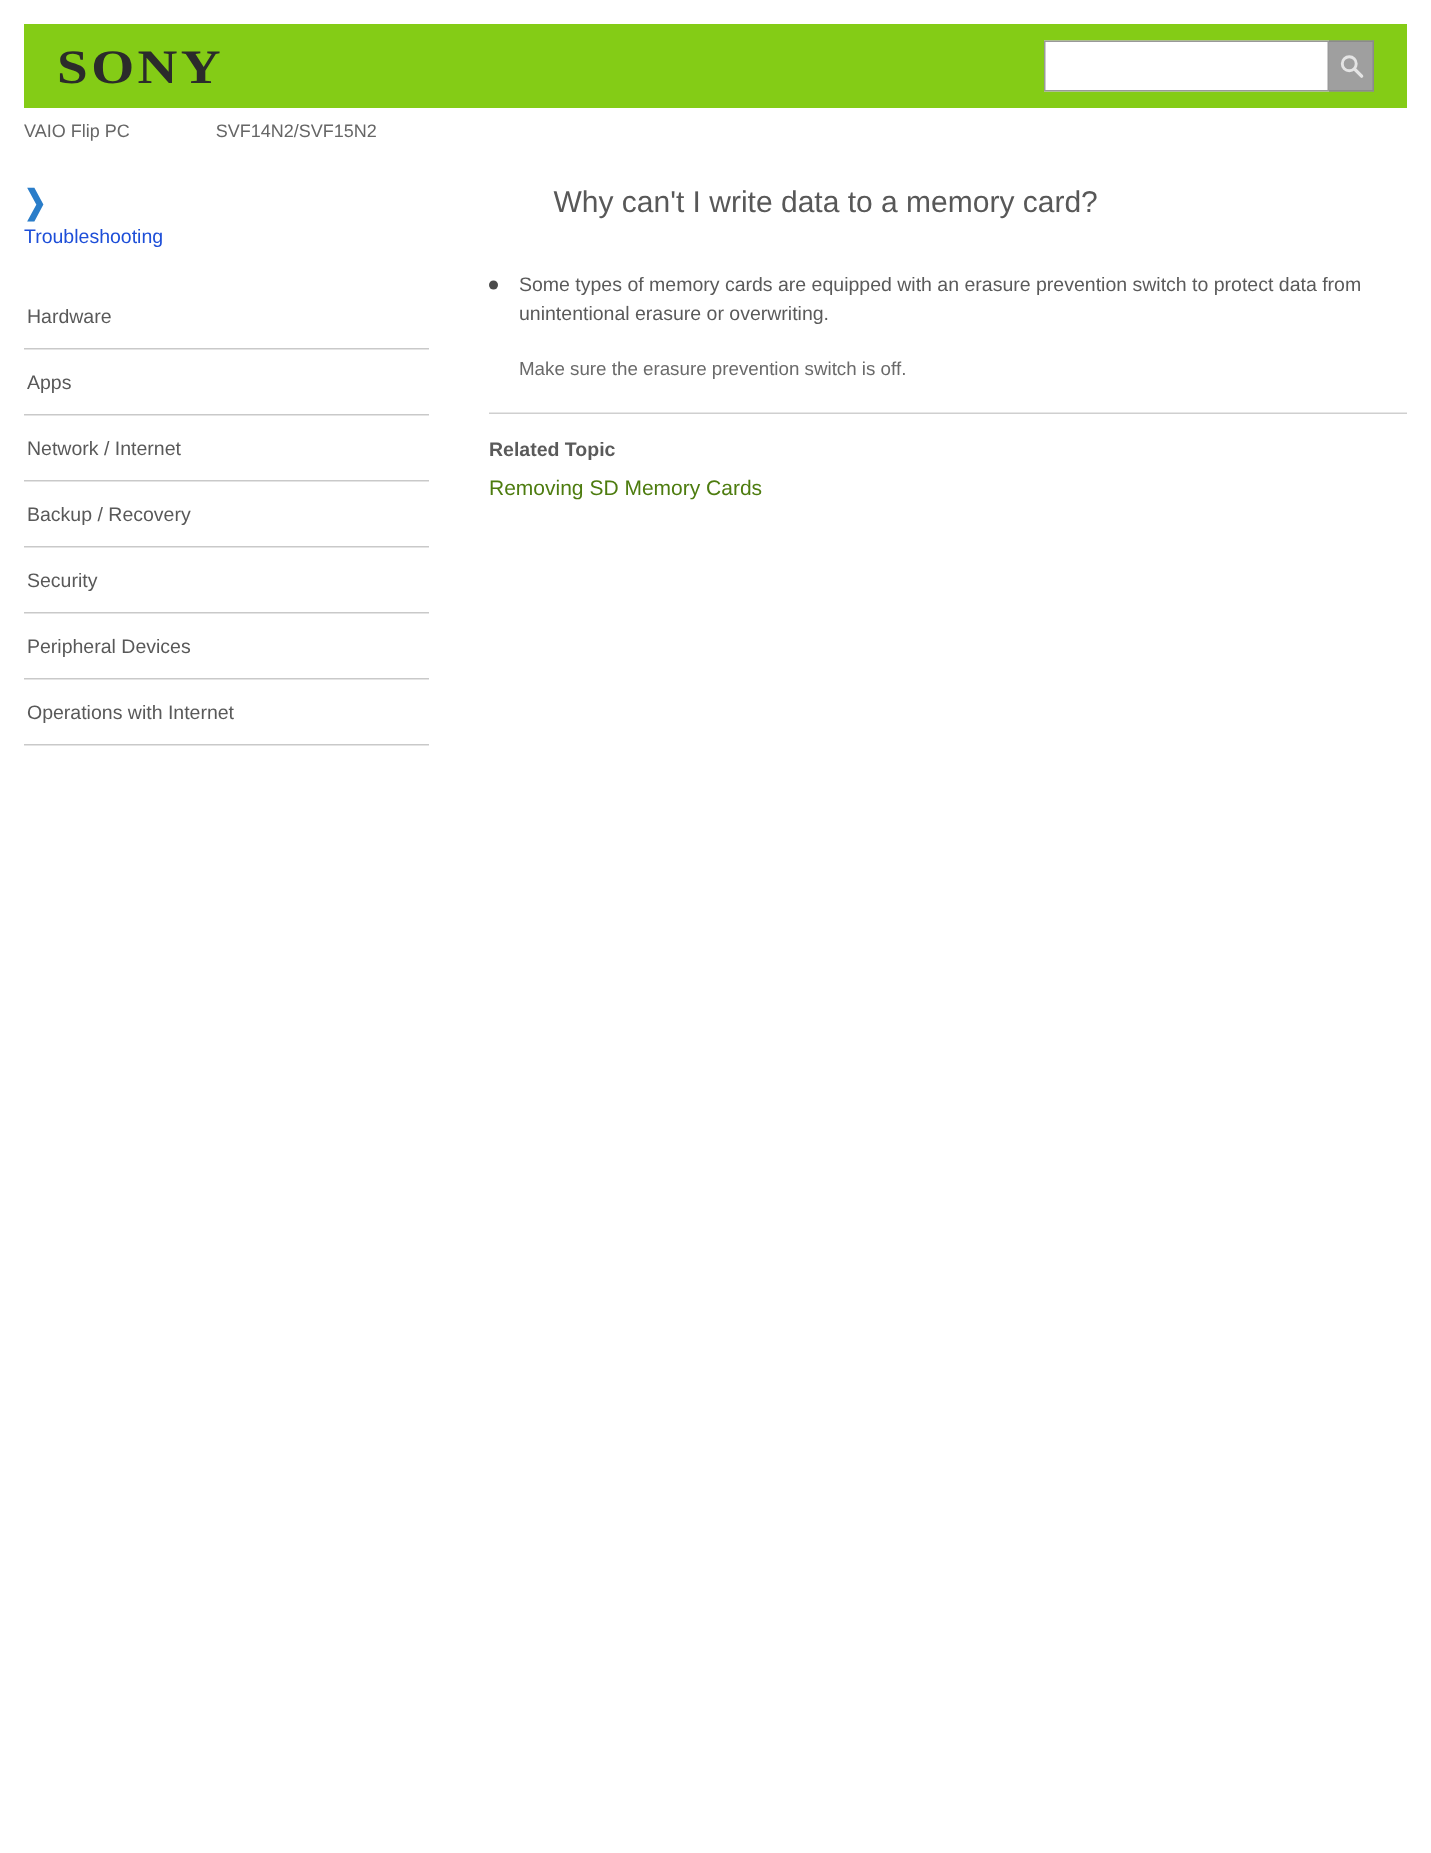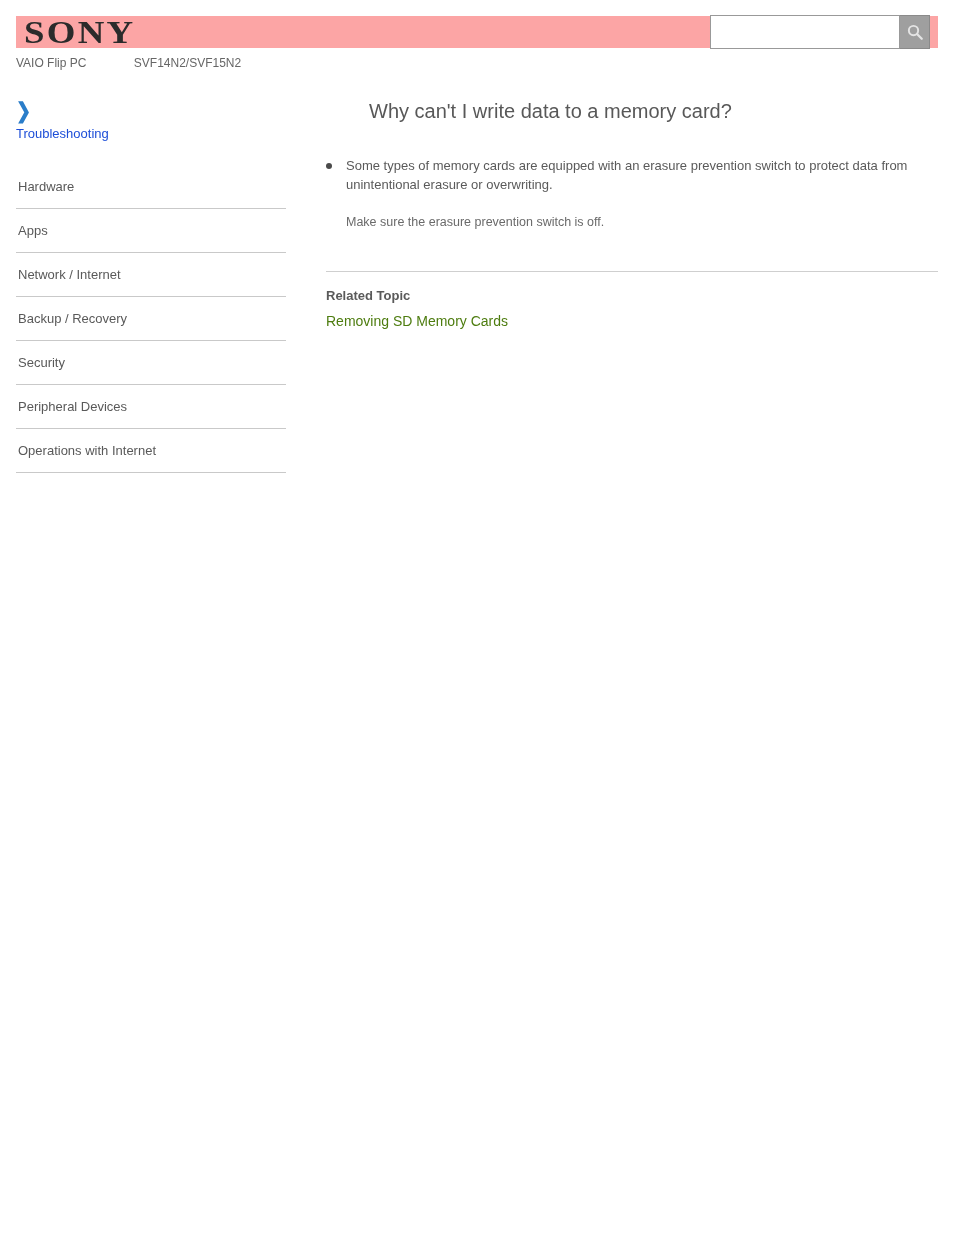--- a/index.html
+++ b/index.html
@@ -8,26 +8,26 @@
     font-size: 13px;
     color: #595959;
     background: #fff;
     width: 954px;
     margin: 0 auto;
   }
   .page {
     padding: 16px 16px 40px 16px;
   }
   .header-bar {
-    background: #fca5a5;
-    height: 32px;
+    background: #84cc16;
+    height: 56px;
     display: flex;
     align-items: center;
     justify-content: space-between;
-    padding: 0 8px;
+    padding: 0 22px;
   }
   .logo {
     font-family: "Times New Roman", serif;
     font-weight: 900;
     font-size: 32px;
     letter-spacing: 2px;
     transform: scaleX(1.15);
     transform-origin: left center;
     color: #2b2b2b;
     user-select: none;
@@ -55,21 +55,21 @@
     align-items: center;
     justify-content: center;
     cursor: pointer;
   }
   .search-btn svg { display:block; }
   .product-row {
     margin-top: 8px;
     font-size: 12px;
     color: #666;
   }
-  .product-series { display: inline-block; margin-right: 8px; }
+  .product-series { display: inline-block; margin-right: 18px; }
   .product-model { display: inline-block; margin-left: 36px; }
   .two-col {
     display: flex;
     margin-top: 30px;
   }
   .sidebar {
     width: 300px;
     flex: 0 0 300px;
     padding-right: 30px;
   }
@@ -122,21 +122,21 @@
   .bullet-text {
     font-size: 13px;
     color: #5a5a5a;
     line-height: 1.45;
   }
   .bullet-sub {
     font-size: 12.5px;
     color: #6a6a6a;
     line-height: 1.45;
     margin-left: 20px;
-    margin-bottom: 40px;
+    margin-bottom: 20px;
   }
   .thin-rule {
     border: none;
     border-top: 1px solid #cfcfcf;
     margin: 0 0 16px 0;
   }
   .related {
     font-size: 13px;
     font-weight: 700;
     color: #5a5a5a;

